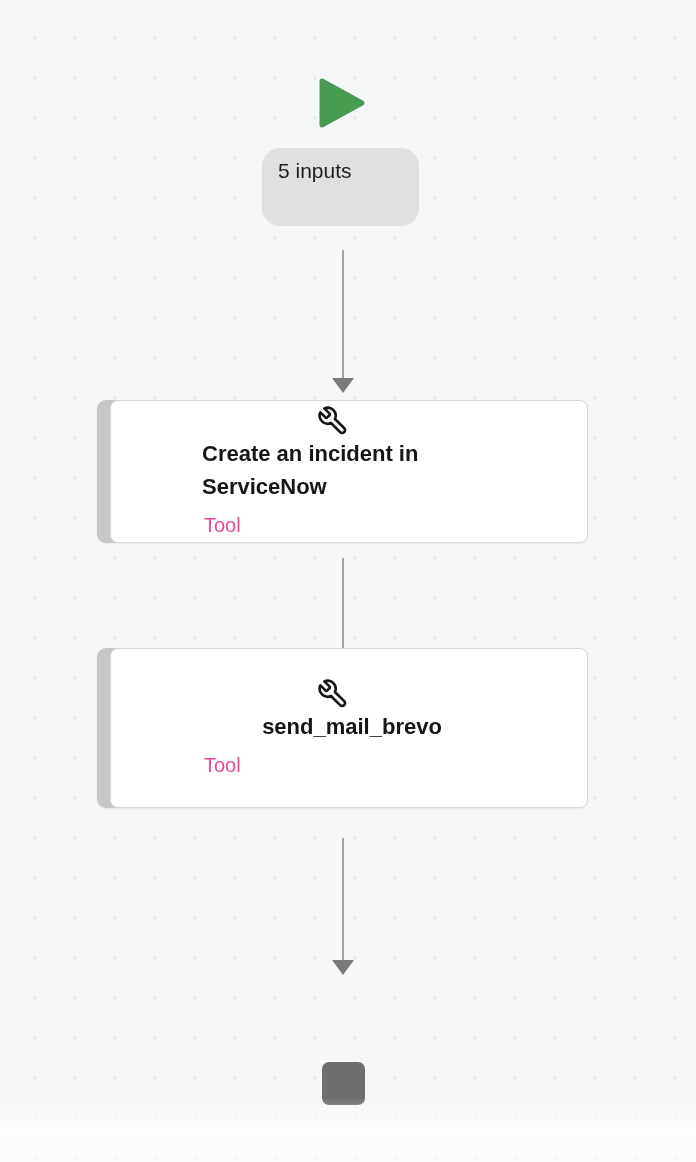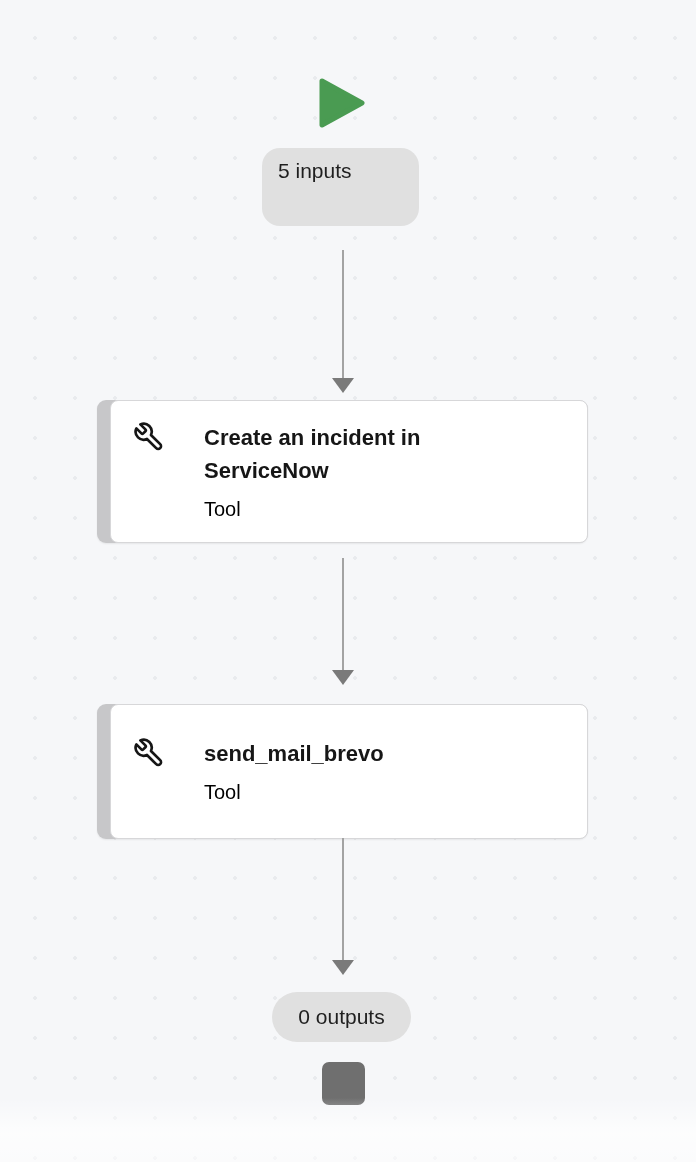--- a/index.html
+++ b/index.html
@@ -43,37 +43,37 @@
   .head-2{top:670px;}
   .line-3{top:838px;height:122px;}
   .head-3{top:960px;}
   .node-card{
     position:absolute;left:97px;width:491px;
     background:#c7c7c9;border-radius:9px;
     box-shadow:0 1px 2px rgba(0,0,0,0.07);
     cursor:pointer;
   }
   .card-1{top:400px;height:143px;}
-  .card-2{top:704px;height:135px;}
+  .card-2{top:648px;height:160px;}
   .node-card .inner{
     position:absolute;left:13px;top:0;right:0;bottom:0;
     background:#ffffff;border:1px solid #d7d7d9;border-radius:8px;
     box-sizing:border-box;
     display:flex;flex-direction:column;justify-content:center;
     padding-left:22px;padding-right:16px;
   }
-  .title-row{display:flex;align-items:flex-start;}
+  .title-row{display:flex;align-items:center;flex-direction:column;}
   .node-icon{width:32px;height:32px;flex:0 0 32px;margin-right:39px;}
   .node-icon svg{width:32px;height:32px;transform:scaleX(-1);display:block;}
   .node-title{
     font-size:22px;font-weight:700;color:#161616;line-height:33px;
     max-width:300px;
   }
   .node-subtitle{
-    font-size:20px;color:#000000;line-height:28px;margin-left:71px;margin-top:8px;
+    font-size:20px;color:#ec4899;line-height:28px;margin-left:71px;margin-top:8px;
   }
   .outputs-badge{
     position:absolute;left:272px;top:992px;width:139px;height:50px;
     background:#e0e0e0;border-radius:25px;
     display:flex;align-items:center;justify-content:center;
     font-size:21px;color:#1f1f1f;cursor:pointer;
   }
   .end-node{
     position:absolute;left:322px;top:1062px;width:43px;height:43px;
     background:#6f6f6f;border-radius:7px;cursor:pointer;
@@ -126,20 +126,17 @@
         </span>
         <div class="node-title">send_mail_brevo</div>
       </div>
       <div class="node-subtitle">Tool</div>
     </div>
   </div>
 
   <div class="connector-line line-3"></div>
   <div class="arrowhead head-3"></div>
 
-  <div class="outputs-badge">
-    <span>0 outputs</span>
-  </div>
 
   <div class="end-node"></div>
 
   <div class="bottom-fade"></div>
 </div>
 
 </body></html>

